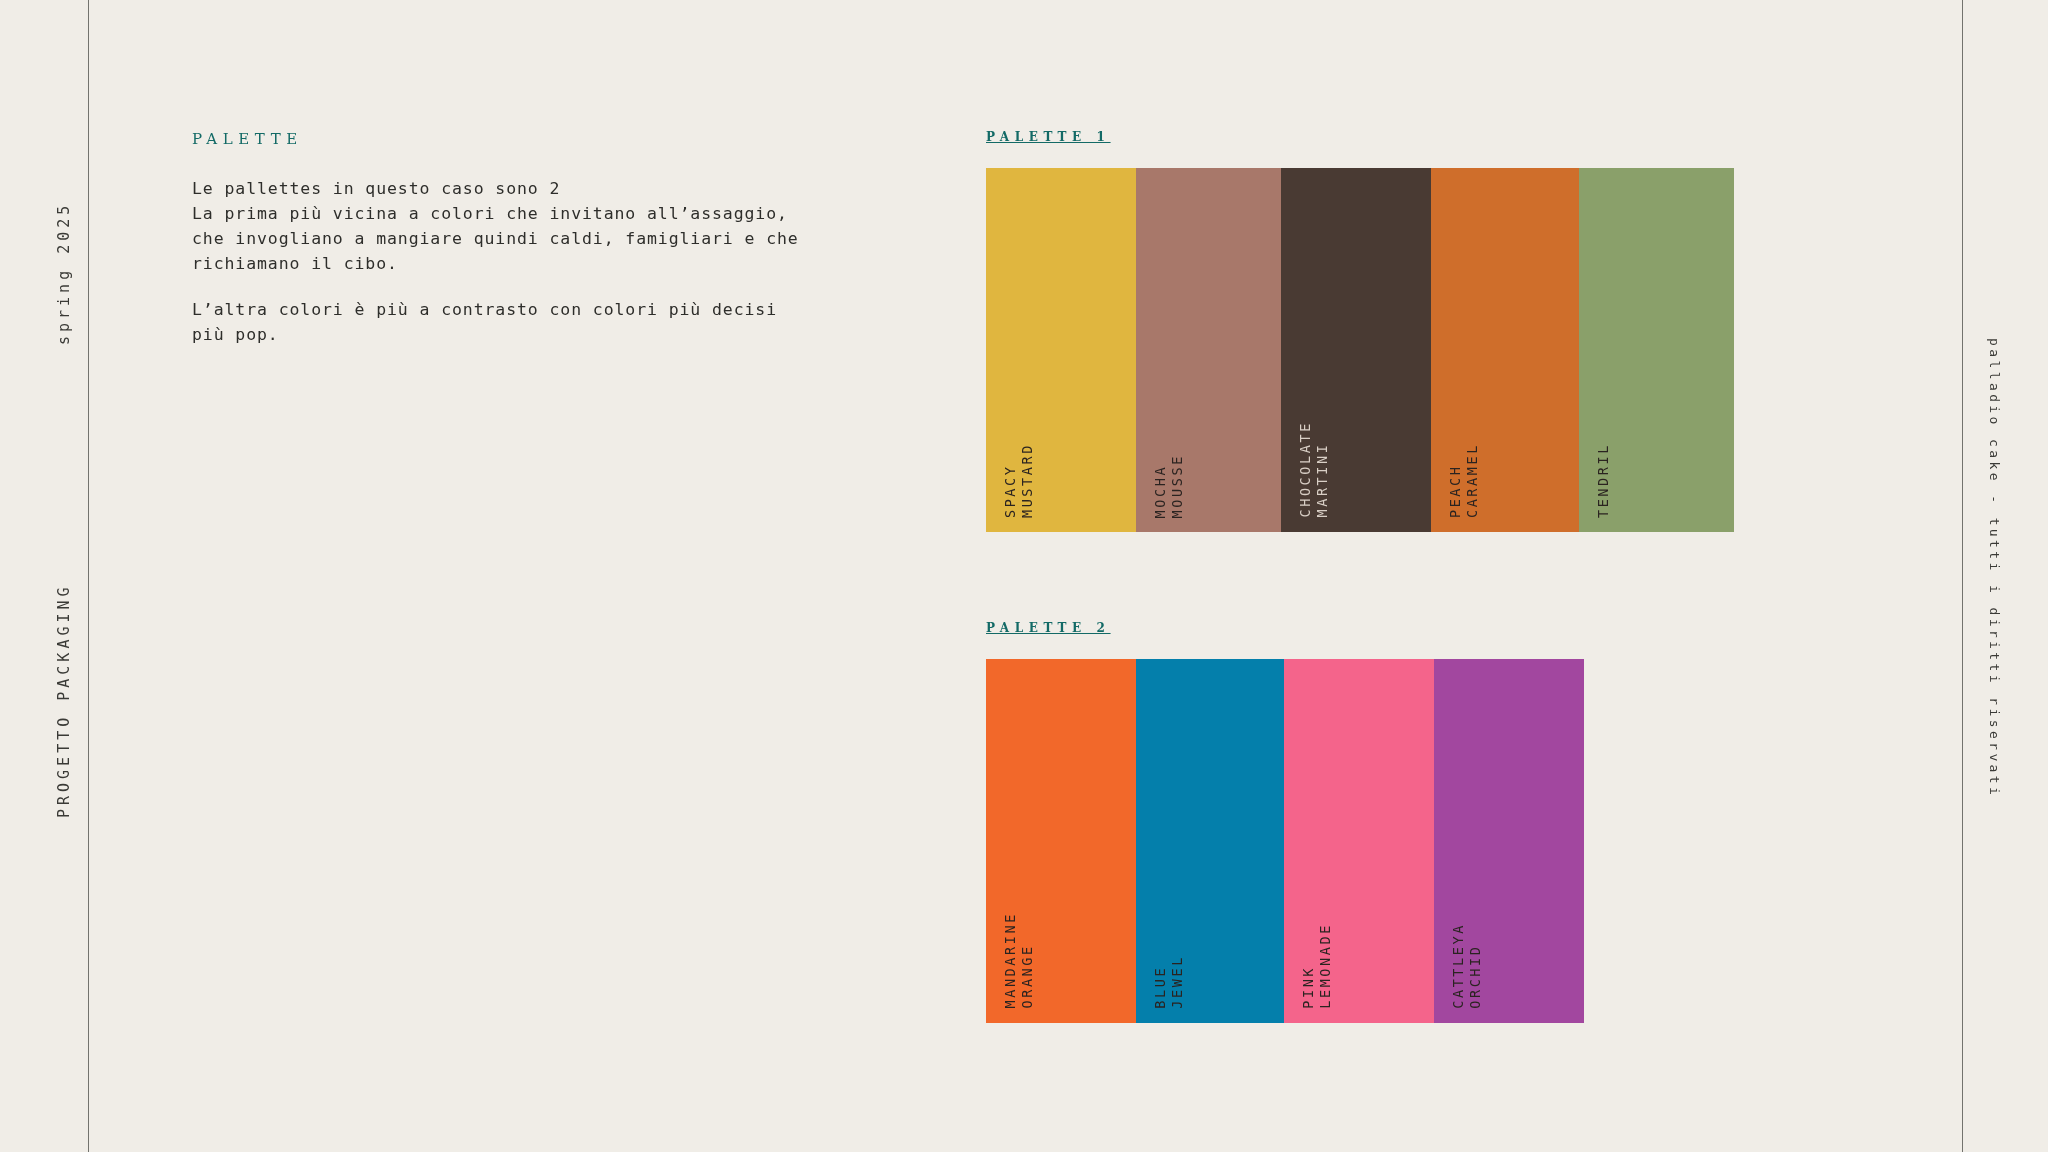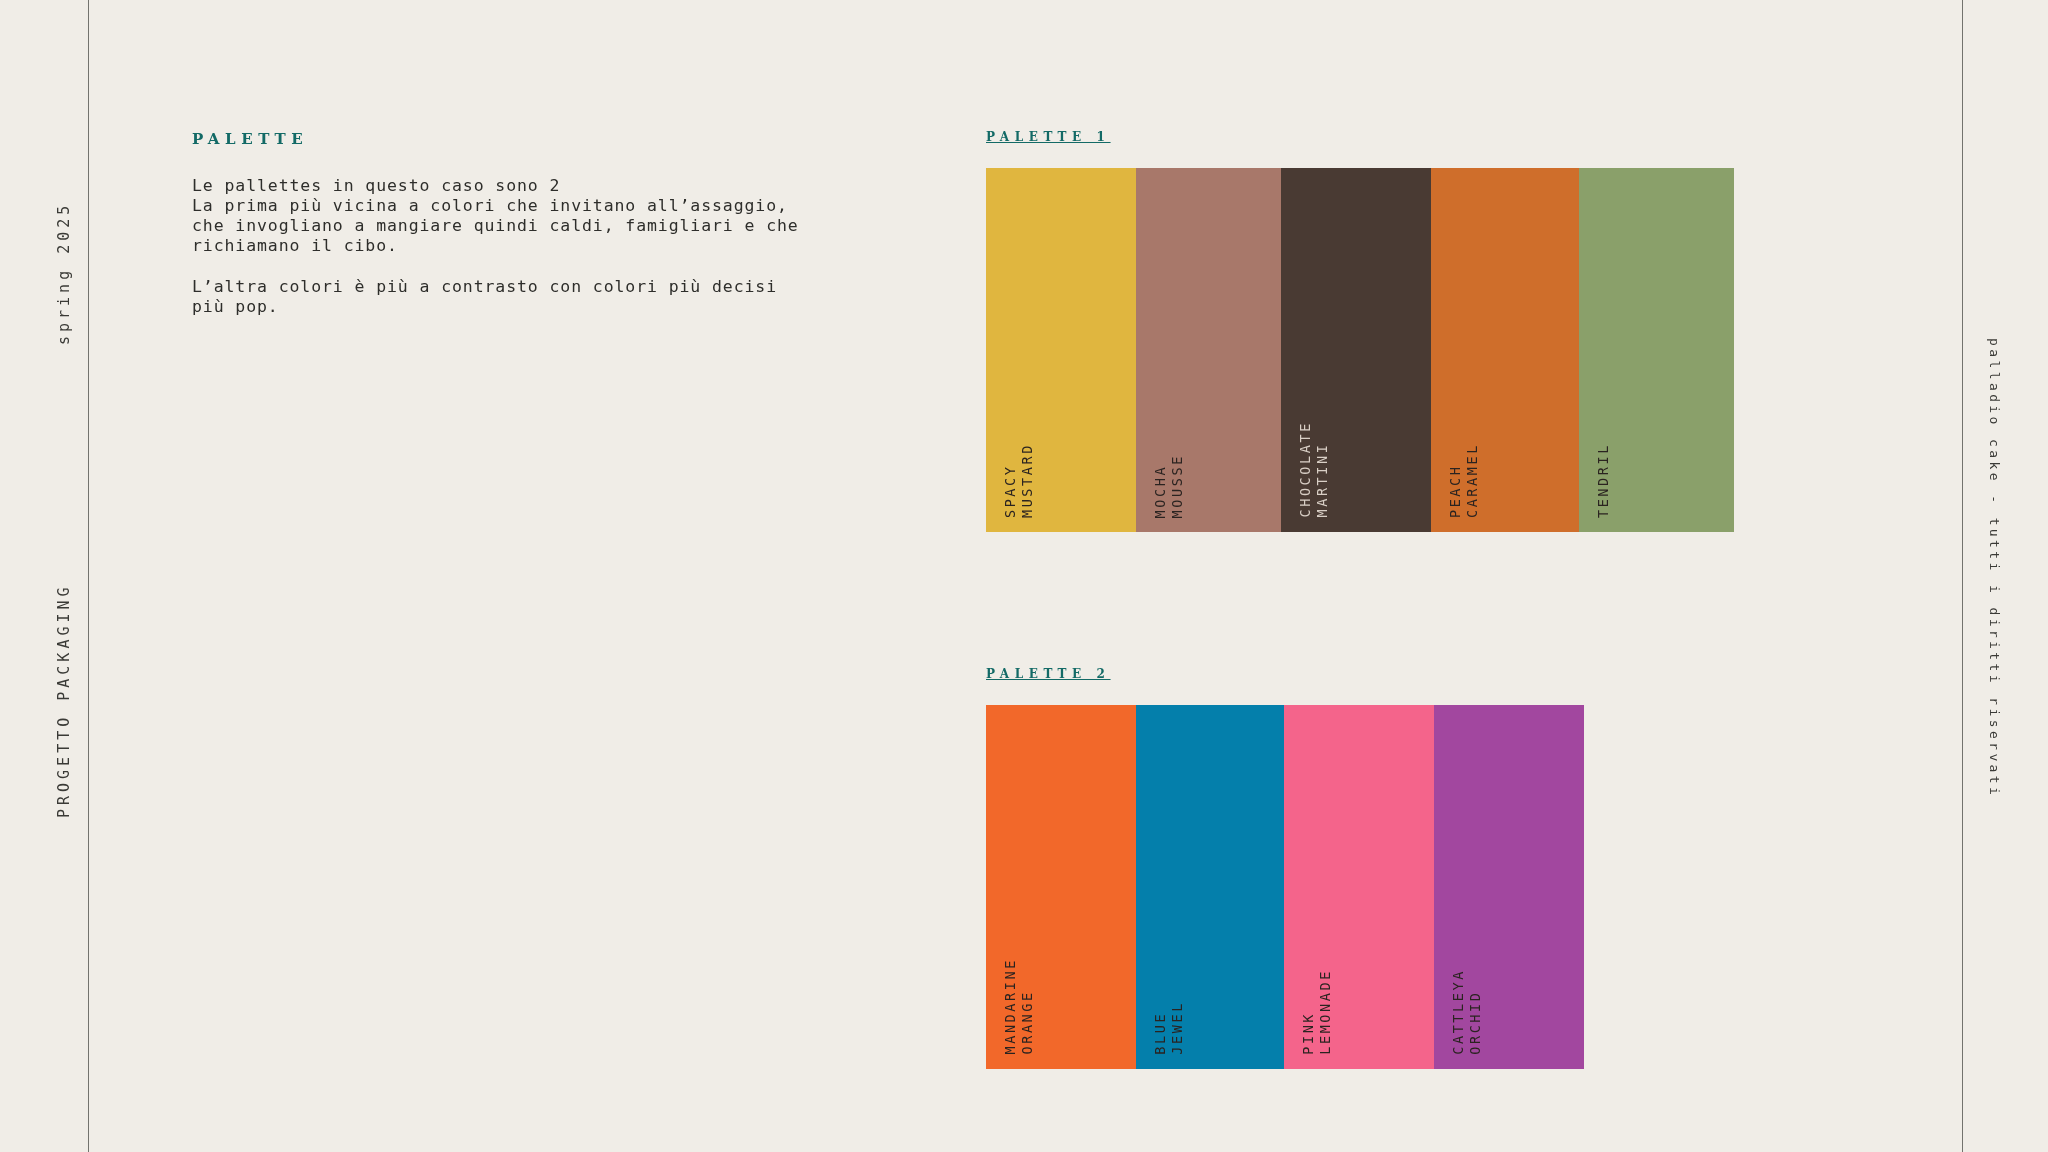--- a/index.html
+++ b/index.html
@@ -62,42 +62,42 @@
 
   
   .left-col {
     position: absolute;
     left: 192px;
     top: 130px;
     width: 700px;
   }
   .section-heading {
     font-family: "DejaVu Serif", serif;
-    font-weight: bold;
+    font-weight: normal;
     font-size: 15px;
     letter-spacing: 5.6px;
     color: #136a66;
     margin: 0;
   }
   .body-text {
     font-family: "DejaVu Sans Mono", monospace;
     font-size: 16.5px;
-    line-height: 20px;
+    line-height: 25px;
     letter-spacing: 0.9px;
     color: #2e2e2b;
     white-space: pre-wrap;
     margin: 0;
   }
   .para-1 { margin-top: 28px; }
   .para-2 { margin-top: 21px; }
 
   
   .palette-block { position: absolute; }
   .palette-1 { left: 986px; top: 130px; }
-  .palette-2 { left: 986px; top: 667px; }
+  .palette-2 { left: 986px; top: 621px; }
 
   .palette-heading {
     font-family: "DejaVu Serif", serif;
     font-weight: bold;
     font-size: 12px;
     letter-spacing: 5.6px;
     color: #136a66;
     margin: 0 0 24px 0;
     text-decoration: underline;
   }

